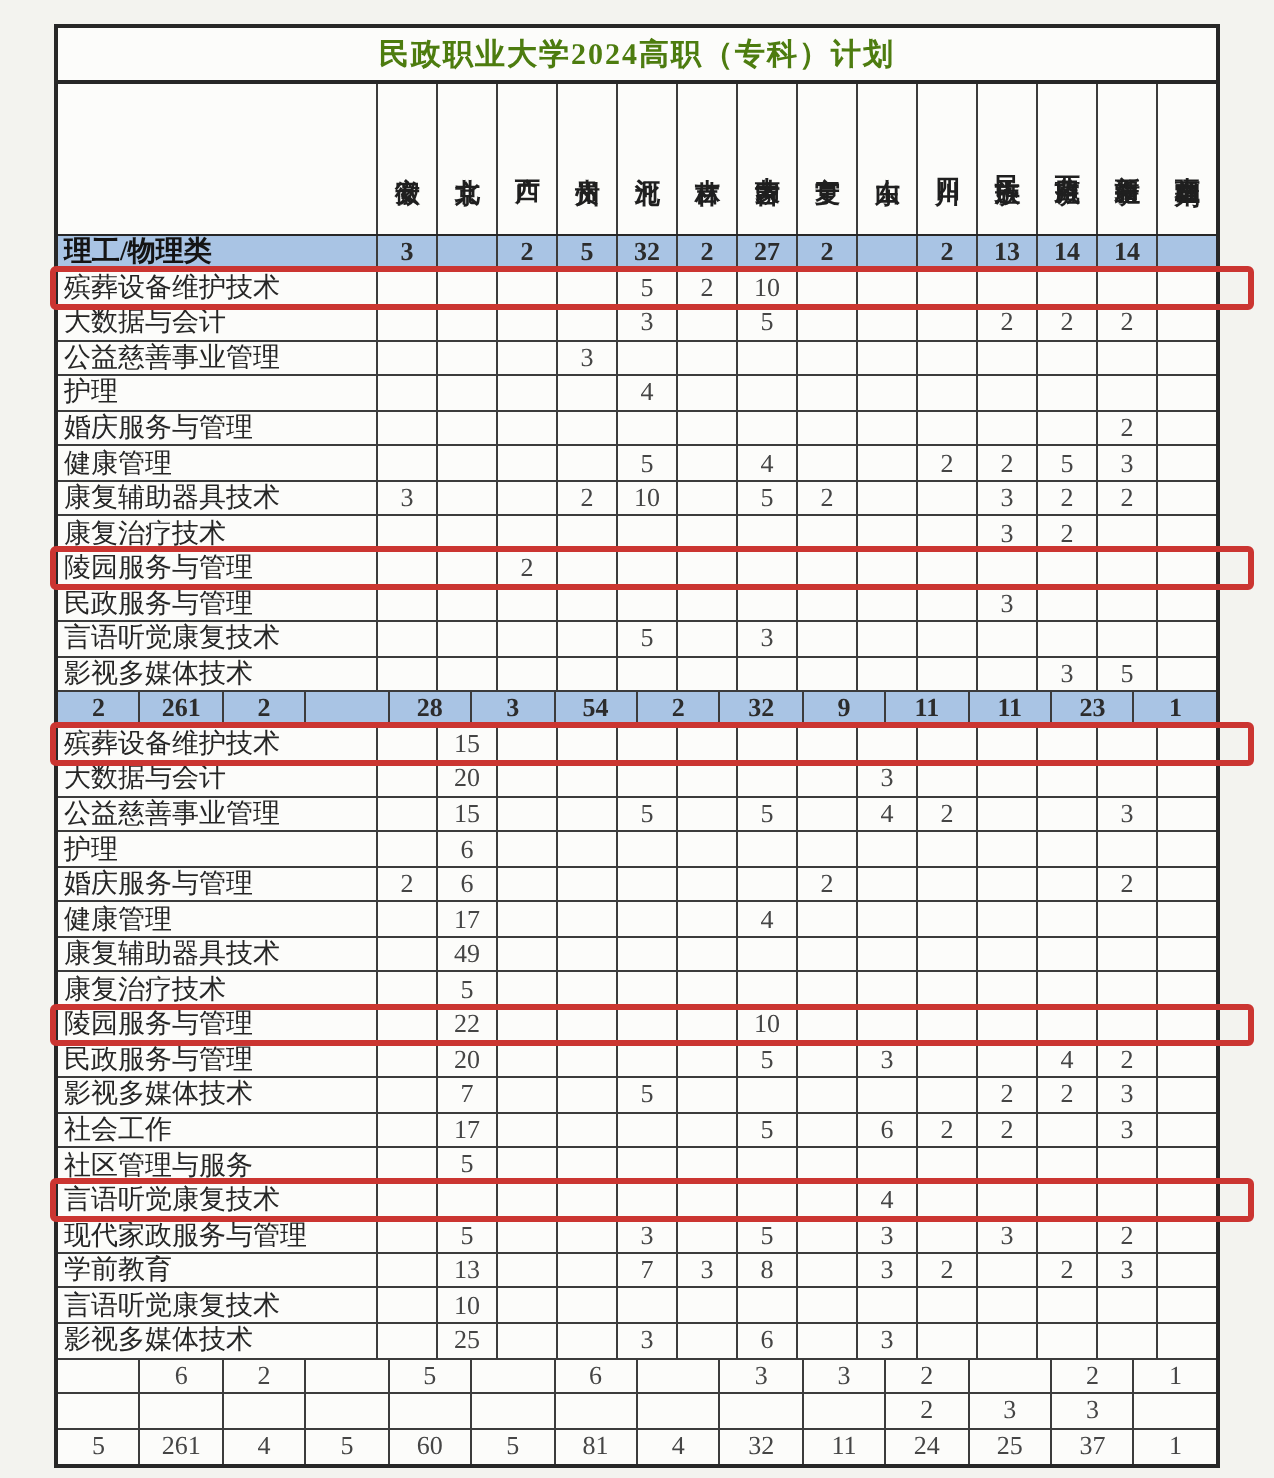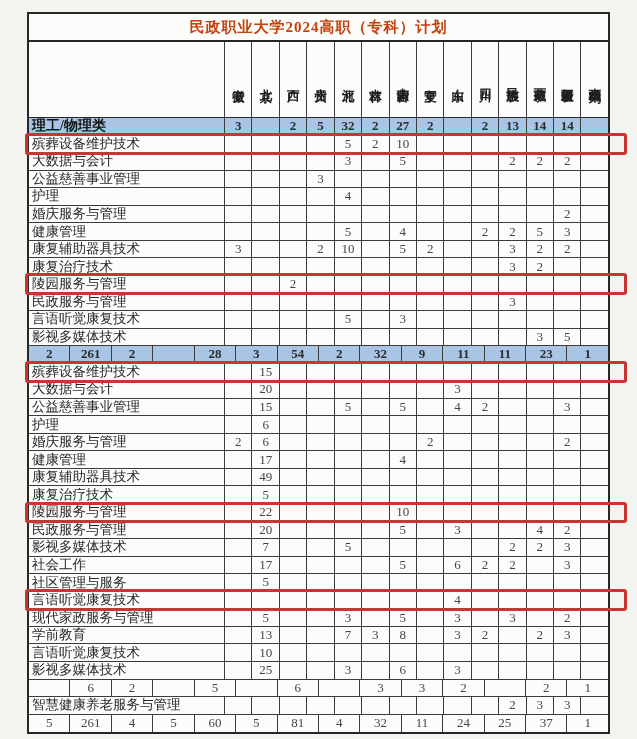--- a/index.html
+++ b/index.html
@@ -15,33 +15,33 @@
     width: 583px;
     background: #fcfcfa;
     border: 2px solid #272727;
   }
   .title-row {
     height: 28px;
     display: flex; align-items: center; justify-content: center;
     font-size: 15px; font-weight: bold;
     border-bottom: 2px solid #272727;
     letter-spacing: 1px;
-    color: #c2410c;
+    color: #4d7c0f;
   }
   .header-row { display: flex; height: 76px; border-bottom: 1.5px solid #272727; }
   .row { display: flex; height: 17.55px; border-bottom: 1px solid #3c3c3c; position: relative; }
   .row:last-child { border-bottom: none; }
   .cell {
     border-right: 1px solid #3c3c3c;
     display: flex; align-items: center; justify-content: center;
     overflow: hidden;
   }
   .cell:last-child { border-right: none; }
   .name-col {
-    width: 196px; flex: none;
+    width: 160px; flex: none;
     justify-content: flex-start;
     padding-left: 3px;
     font-size: 13.5px;
     white-space: nowrap;
     color: #262626;
   }
   .val-col { flex: 1 1 0; font-size: 13px; color: #454545; }
   .header-row .name-col { background: #fcfcfa; }
   .header-row .val-col {
     font-weight: bold; font-size: 12.5px; color: #1f1f1f;
@@ -673,21 +673,20 @@
         <div class="cell val-col">6</div>
         <div class="cell val-col"></div>
         <div class="cell val-col">3</div>
         <div class="cell val-col">3</div>
         <div class="cell val-col">2</div>
         <div class="cell val-col"></div>
         <div class="cell val-col">2</div>
         <div class="cell val-col">1</div>
       </div>
       <div class="row">
-        <div class="cell name-col">智慧健康养老服务与管理</div>
         <div class="cell val-col"></div>
         <div class="cell val-col"></div>
         <div class="cell val-col"></div>
         <div class="cell val-col"></div>
         <div class="cell val-col"></div>
         <div class="cell val-col"></div>
         <div class="cell val-col"></div>
         <div class="cell val-col"></div>
         <div class="cell val-col"></div>
         <div class="cell val-col"></div>

